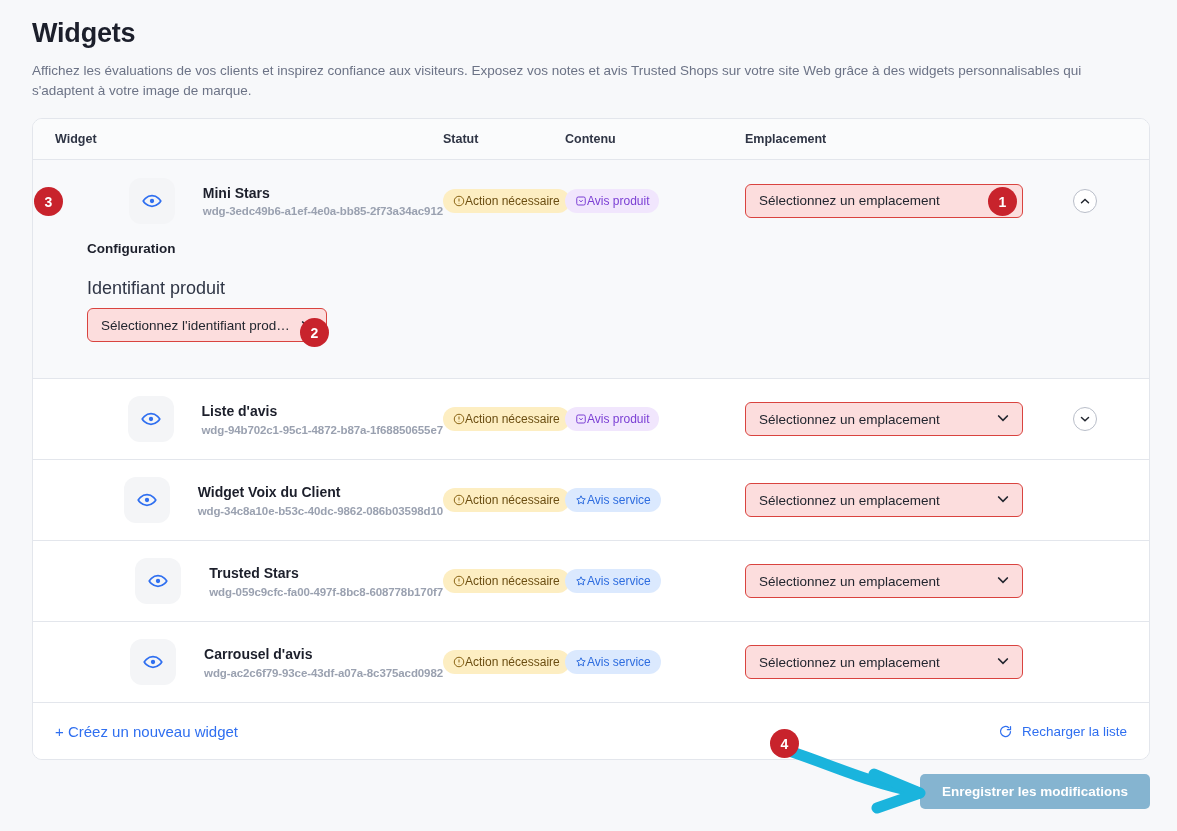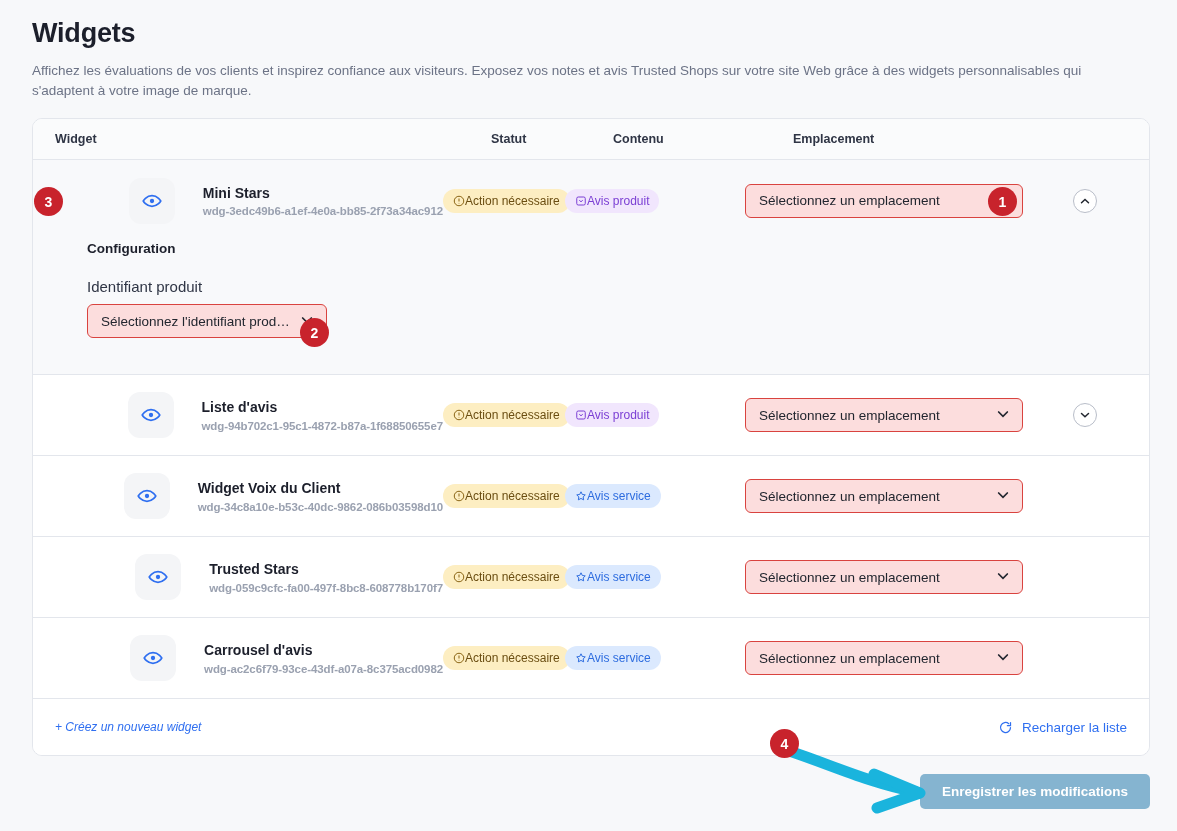--- a/index.html
+++ b/index.html
@@ -35,21 +35,21 @@
 
   
   .thead {
     display: flex; align-items: center;
     height: 41px;
     background: #fafbfc;
     border-bottom: 1px solid #e3e6ec;
     font-size: 12.5px; font-weight: bold; color: #2f3545;
   }
   .col-widget   { width: 410px; padding-left: 22px; }
-  .col-statut   { width: 122px; margin-left: 48px; }
+  .col-statut   { width: 122px; }
   .col-contenu  { width: 180px; }
   .col-emplace  { width: 320px; }
   .col-toggle   { flex: 1; }
 
   
   .wrow {
     display: flex; align-items: center;
     height: 81px;
     border-bottom: 1px solid #e3e6ec;
     position: relative;
@@ -115,32 +115,32 @@
   
   .config-panel {
     background: #f8f9fb;
     border-bottom: 1px solid #e3e6ec;
     padding: 0 0 36px 54px;
   }
   .config-title {
     font-size: 13.5px; font-weight: bold; color: #1c1f2b;
     margin: 0 0 22px 0;
   }
-  .config-label { font-size: 15px; color: #2f3545; margin-bottom: 9px; }
+  .config-label { font-size: 18px; color: #2f3545; margin-bottom: 9px; }
   .config-row { display: flex; align-items: center; }
   .sel-small { width: 240px; }
 
   
   .card-footer {
     display: flex; align-items: center; justify-content: space-between;
     height: 56px; padding: 0 22px 0 22px;
     background: #ffffff;
   }
   .link-blue {
-    font-size: 12px; color: #2f6ff0; cursor: pointer; text-decoration: none; font-style: italic;
+    font-size: 15px; color: #2f6ff0; cursor: pointer; text-decoration: none;
   }
   .reload {
     display: flex; align-items: flex-end; gap: 9px;
     font-size: 13.5px; color: #2f6ff0; cursor: pointer;
   }
 
   
   .save-btn {
     position: absolute; right: 27px; top: 774px;
     width: 230px; height: 35px;

